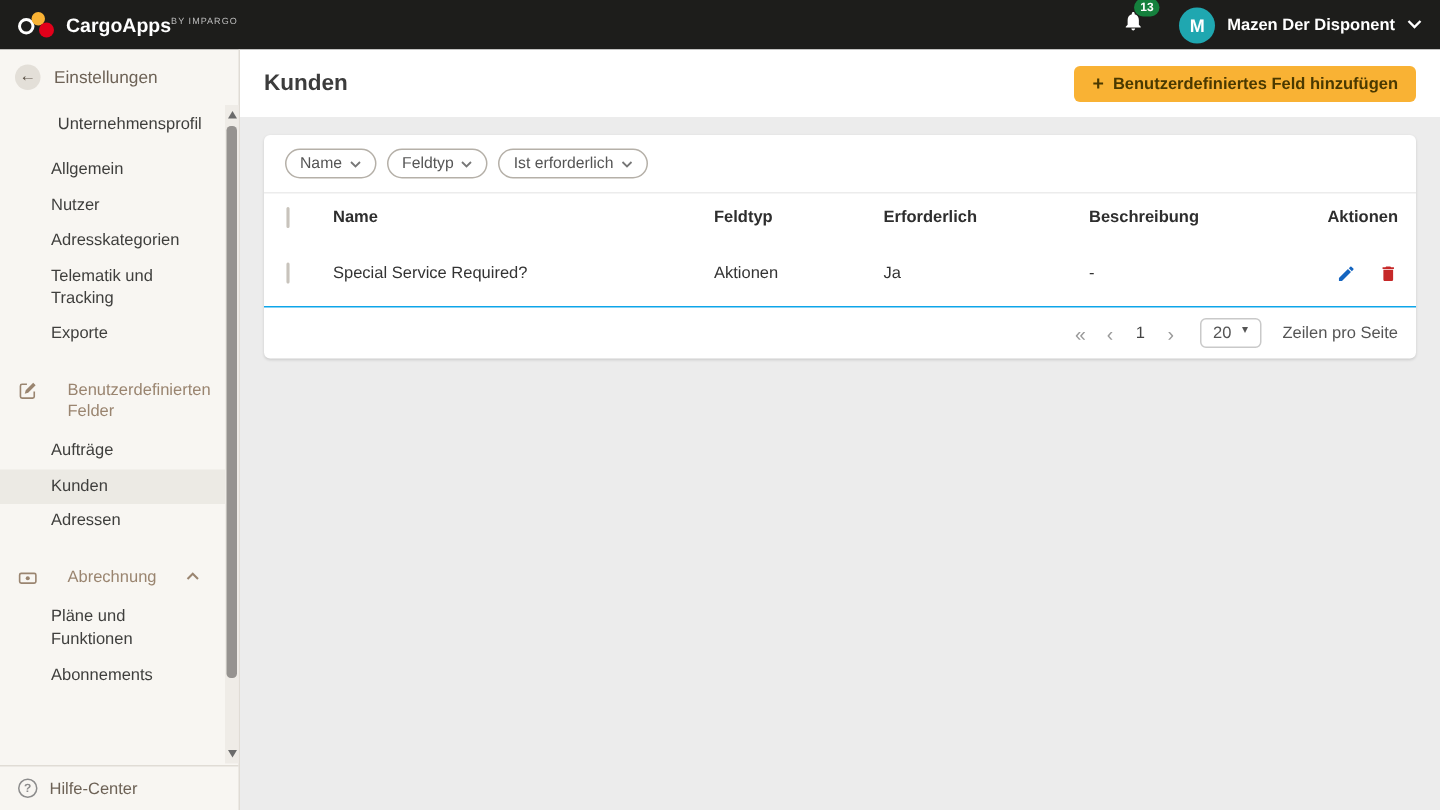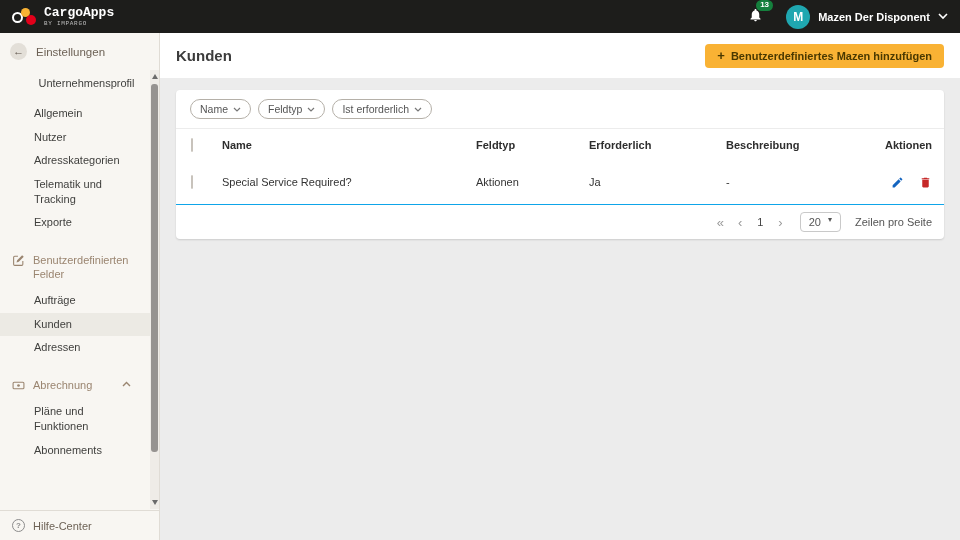--- a/index.html
+++ b/index.html
@@ -8,21 +8,21 @@
   .screen{width:960px;height:540px;display:flex;flex-direction:column;overflow:hidden;background:#ececec;}
 
   
   .topbar{height:33px;background:#1d1d1b;display:flex;align-items:center;justify-content:space-between;padding:0 12px;flex:0 0 auto;}
   .brand{display:flex;align-items:center;gap:7px;}
   .logo-mark{position:relative;width:25px;height:18px;}
   .logo-c{position:absolute;border-radius:50%;}
   .logo-c1{width:11px;height:11px;border:2px solid #fff;left:0;top:4px;}
   .logo-c2{width:9px;height:9px;background:#f9b234;left:9px;top:0;}
   .logo-c3{width:10px;height:10px;background:#e2001a;left:14px;top:7px;}
-  .brand-text{display:flex;flex-direction:column;line-height:1;font-family:Liberation Mono, monospace;}
+  .brand-text{display:flex;flex-direction:row;line-height:1;}
   .brand-name{color:#fff;font-size:13px;font-weight:bold;}
   .brand-sub{color:#bdbdbd;font-size:6px;letter-spacing:.7px;margin-top:2px;text-transform:uppercase;}
   .topbar-right{display:flex;align-items:center;gap:9px;}
   .bell-wrap{position:relative;margin-right:14px;cursor:pointer;}
   .badge{position:absolute;top:-7px;left:8px;background:#15803d;color:#fff;font-size:8px;font-weight:bold;padding:1.5px 4px;border-radius:7px;line-height:1.1;}
   .avatar{width:24px;height:24px;border-radius:50%;background:#1fa7b0;color:#fff;font-size:12px;font-weight:bold;display:flex;align-items:center;justify-content:center;}
   .username{color:#fff;font-size:11px;font-weight:bold;}
   .user-menu{display:flex;align-items:center;gap:8px;cursor:pointer;}
 
   
@@ -30,21 +30,21 @@
 
   
   .sidebar{width:160px;background:#f8f6f2;border-right:1px solid #e0dcd5;position:relative;display:flex;flex-direction:column;flex:0 0 auto;}
   .sb-head{height:37px;display:flex;align-items:center;gap:9px;padding:0 10px;flex:0 0 auto;cursor:pointer;}
   .back-icon{width:17px;height:17px;border-radius:50%;background:#e3dfd8;color:#5d5348;font-size:11px;line-height:1;display:flex;align-items:center;justify-content:center;}
   .sb-head-label{font-size:11.5px;color:#6d6256;}
   .sb-scroll{flex:1;overflow:hidden;padding-top:2px;}
   .item{font-size:11px;color:#3f3f3d;padding:4px 20px 4px 34px;line-height:1.4;cursor:pointer;}
   .item.selected{background:#eceae4;}
   .mb6{margin-bottom:7px;text-align:center;}
-  .sec{display:flex;align-items:flex-start;gap:8px;padding:5px 28px 5px 12px;margin-top:13px;margin-bottom:3px;color:#9a8570;font-size:11px;line-height:1.3;}
+  .sec{display:flex;align-items:flex-start;gap:20px;padding:5px 28px 5px 12px;margin-top:13px;margin-bottom:3px;color:#9a8570;font-size:11px;line-height:1.3;}
   .sec .sec-label{flex:1;}
   .sec .sec-icon{flex:0 0 auto;margin-top:1px;}
   .sec .chev{flex:0 0 auto;margin-top:3px;cursor:pointer;}
   .sb-help{flex:0 0 30px;border-top:1px solid #e0dcd5;display:flex;align-items:center;gap:8px;padding:0 12px;font-size:11px;color:#6d6256;cursor:pointer;}
   .help-icon{width:13px;height:13px;border-radius:50%;border:1.5px solid #8c8c8c;color:#8c8c8c;font-size:8px;font-weight:bold;display:flex;align-items:center;justify-content:center;flex:0 0 auto;}
 
   
   .sb-scrollbar{position:absolute;top:37px;right:0;width:9px;bottom:31px;background:#efece7;}
   .arrow-up{position:absolute;top:4px;left:1.5px;width:0;height:0;border-left:3px solid transparent;border-right:3px solid transparent;border-bottom:5px solid #6b6b6b;}
   .arrow-down{position:absolute;bottom:4px;left:1.5px;width:0;height:0;border-left:3px solid transparent;border-right:3px solid transparent;border-top:5px solid #6b6b6b;}
@@ -163,21 +163,21 @@
         <span class="sb-thumb"></span>
         <span class="arrow-down"></span>
       </div>
     </aside>
 
     <main class="main">
       <div class="page-header">
         <h1 class="page-title">Kunden</h1>
         <button class="add-btn">
           <span class="plus">+</span>
-          <span>Benutzerdefiniertes Mazen hinzufügen</span>
+          <span>Benutzerdefiniertes Feld hinzufügen</span>
         </button>
       </div>
 
       <div class="content">
         <div class="card">
 
           <div class="filters">
             <div class="chip">
               <span>Name</span>
               <svg width="8" height="5" viewBox="0 0 8 5">

